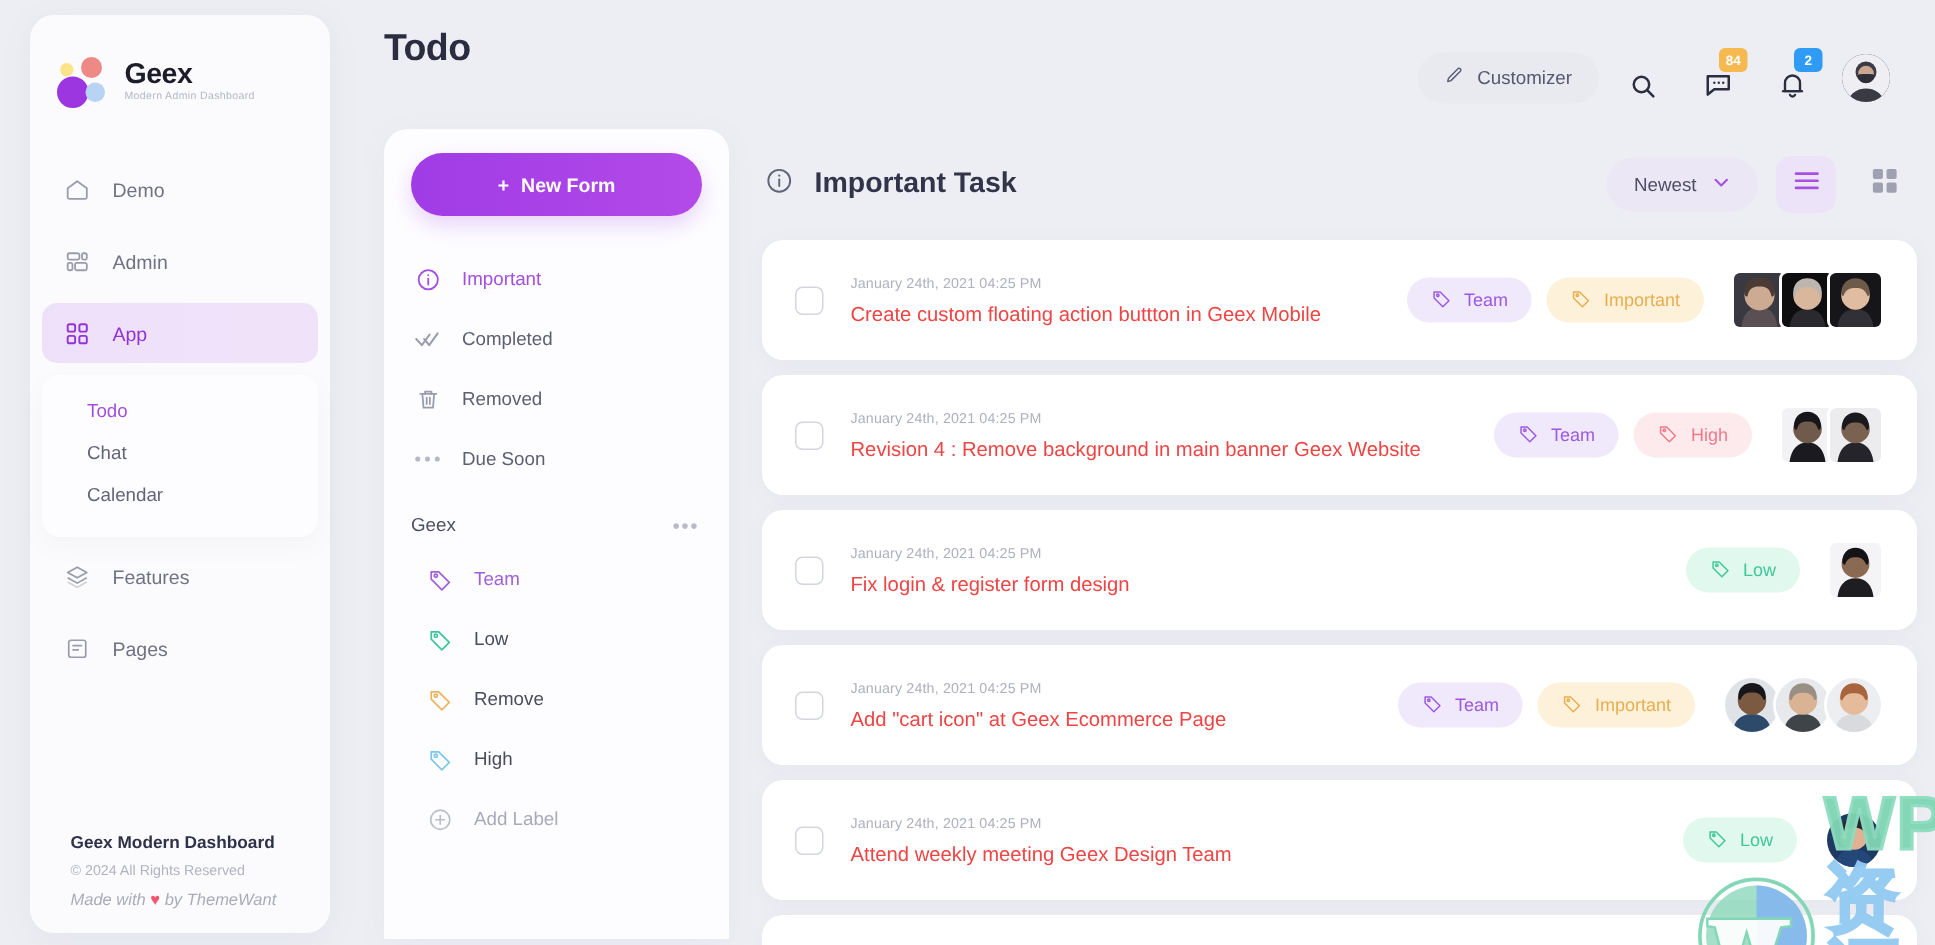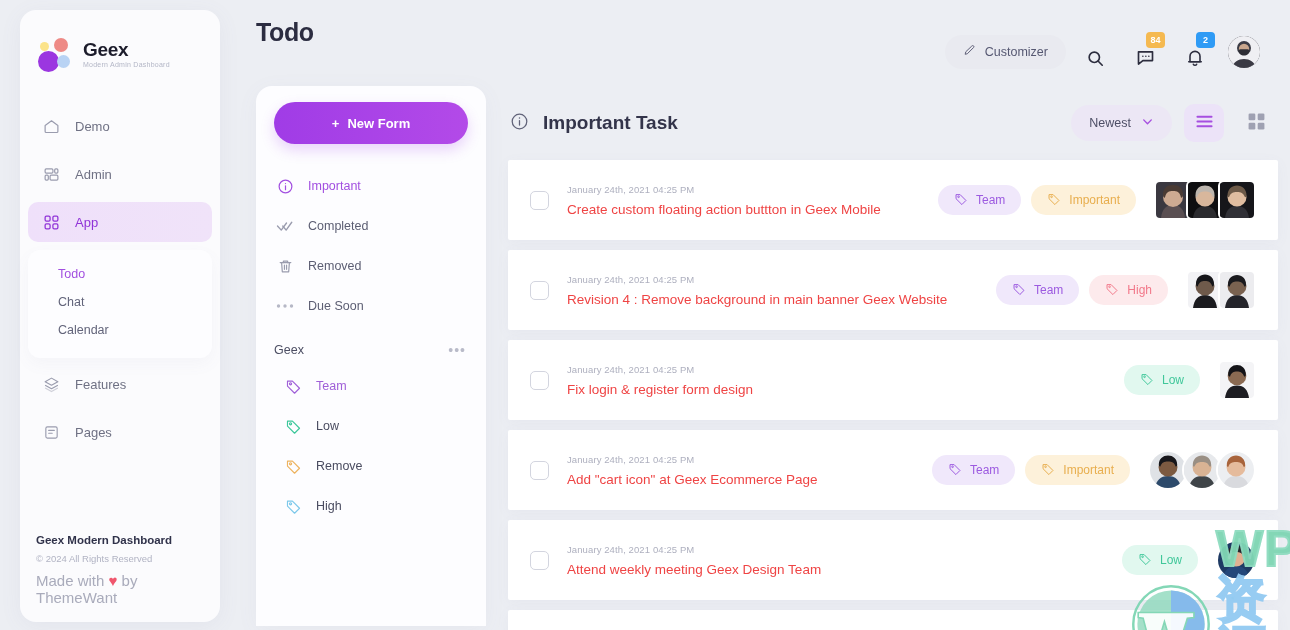--- a/index.html
+++ b/index.html
@@ -77,26 +77,26 @@
     z-index: 2;
   }
   .submenu-item {
     font-size: 12.5px; color: #62647a;
     padding: 7px 0 7px 30px;
     cursor: pointer;
   }
   .submenu-item.active { color: #a24fe0; }
 
   .sidebar-footer {
-    position: absolute; left: 0; bottom: 16px; width: 100%;
+    position: absolute; left: 11px; bottom: 16px; width: 100%;
     padding: 0 16px;
   }
   .sf-title { font-size: 11.5px; font-weight: 700; color: #30324a; }
   .sf-copy { font-size: 9.5px; color: #b1b3c3; margin-top: 7px; }
-  .sf-made { font-size: 15px; color: #a9abbb; margin-top: 8px; }
+  .sf-made { font-size: 11px; color: #a9abbb; margin-top: 8px; font-style: italic; }
   .sf-heart { color: #f0566d; }
 
   
   .main { flex: 1; position: relative; padding: 0; min-width: 0; }
 
   .topbar {
     display: flex; align-items: flex-start; justify-content: space-between;
     padding: 18px 30px 0 34px;
     height: 86px;
   }
@@ -193,21 +193,21 @@
     font-size: 12.5px; color: #4e4f66; cursor: pointer;
   }
   .view-btn {
     width: 40px; height: 38px; border-radius: 10px;
     display: flex; align-items: center; justify-content: center; cursor: pointer;
   }
   .view-btn.active { background: #ece3f8; }
 
   .task-list { display: flex; flex-direction: column; gap: 10px; }
   .task-card {
-    background: #fff; border-radius: 2px;
+    background: #fff; border-radius: 14px;
     height: 80px;
     display: flex; align-items: center;
     padding: 0 22px 0 22px;
     box-shadow: 0 3px 14px rgba(120,120,160,0.05);
   }
   .chk {
     width: 19px; height: 19px; flex: 0 0 19px;
     border: 1.5px solid #d3d5df; border-radius: 5px;
     background: #fff; cursor: pointer; margin-right: 18px;
   }
@@ -507,20 +507,30 @@
           <div class="label-item">
             <span class="ico">
               <svg width="17" height="17" viewBox="0 0 24 24" fill="none" stroke="#7cc8ea" stroke-width="1.6" stroke-linejoin="round">
                   <path d="M3.5 11.5V4.5h7l10 10-7 7z"></path>
                   <circle cx="7.8" cy="8.2" r="1.5"></circle>
                 </svg>
             </span>
             <span>High</span>
           </div>
 
+          <div class="label-item muted">
+            <span class="ico">
+              <svg width="17" height="17" viewBox="0 0 24 24" fill="none" stroke="#bbbdca" stroke-width="1.6" stroke-linecap="round">
+                  <circle cx="12" cy="12" r="9"></circle>
+                  <line x1="12" y1="8" x2="12" y2="16"></line>
+                  <line x1="8" y1="12" x2="16" y2="12"></line>
+                </svg>
+            </span>
+            <span>Add Label</span>
+          </div>
 
         </div>
       </div>
 
       <div class="task-area">
 
         <div class="task-head">
           <div class="task-head-left">
             <span>
               <svg width="19" height="19" viewBox="0 0 24 24" fill="none" stroke="#616379" stroke-width="1.6" stroke-linecap="round">

